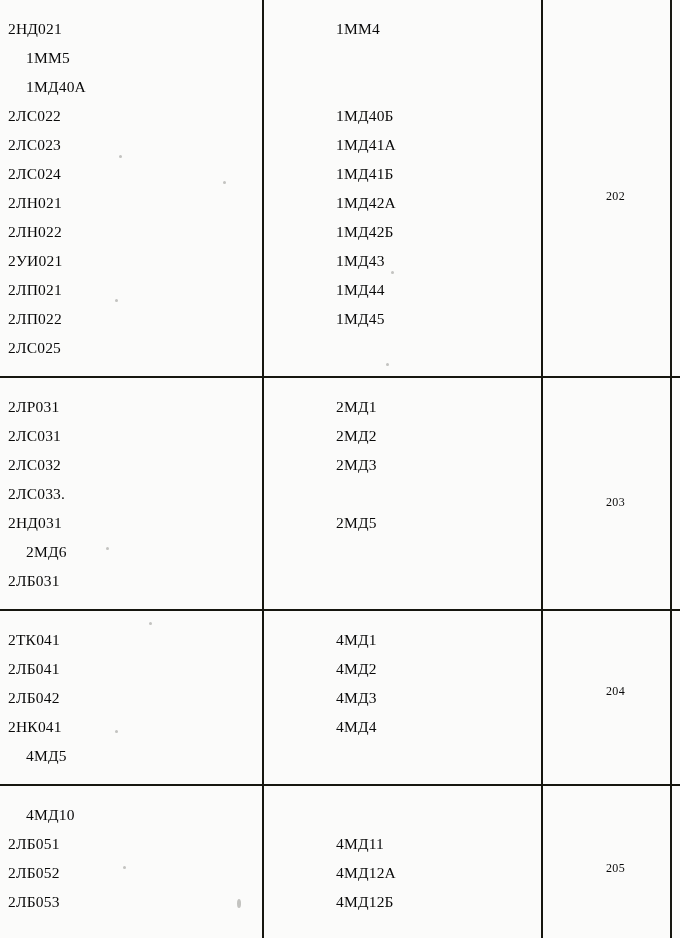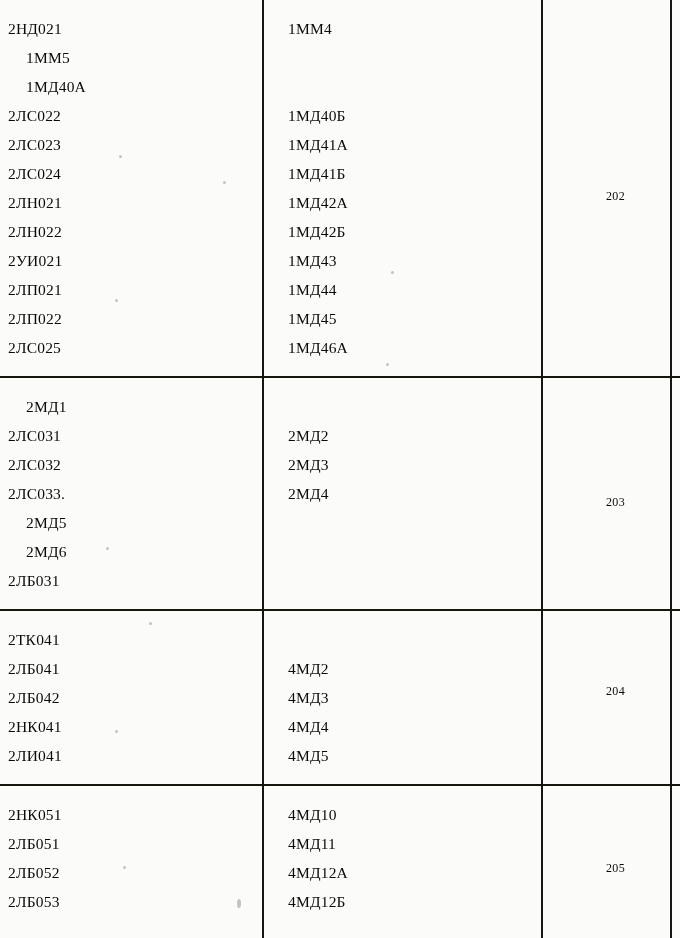--- a/index.html
+++ b/index.html
@@ -50,20 +50,21 @@
   }
   .group:last-child { border-bottom: none; }
 
   .rows {
     position: relative;
   }
   .row {
     display: flex;
     align-items: flex-start;
     height: 29px;
+    gap: 48px;
   }
   .cell {
     box-sizing: border-box;
     font-size: 15.5px;
     letter-spacing: .2px;
     line-height: 29px;
     white-space: nowrap;
   }
   .cell.col1 {
     width: 262px;
@@ -133,88 +134,87 @@
             <div class="row">
               <div class="cell col1">2ЛП021</div>
               <div class="cell col2">1МД44</div>
             </div>
             <div class="row">
               <div class="cell col1">2ЛП022</div>
               <div class="cell col2">1МД45</div>
             </div>
             <div class="row">
               <div class="cell col1">2ЛС025</div>
-              <div class="cell col2">1МД46А</div>
             </div>
             <div class="group-code" style="top: 174.5px;">202</div>
           </div>
           <div class="spacer"></div>
         </div>
         <div class="group">
           <div class="spacer"></div>
           <div class="rows">
             <div class="row">
+              <div class="cell col1">2ЛР031</div>
               <div class="cell col2">2МД1</div>
             </div>
             <div class="row">
               <div class="cell col1">2ЛС031</div>
               <div class="cell col2">2МД2</div>
             </div>
             <div class="row">
               <div class="cell col1">2ЛС032</div>
               <div class="cell col2">2МД3</div>
             </div>
             <div class="row">
               <div class="cell col1">2ЛС033.</div>
-              <div class="cell col2">2МД4</div>
-            </div>
-            <div class="row">
+            </div>
+            <div class="row">
+              <div class="cell col1">2НД031</div>
               <div class="cell col2">2МД5</div>
             </div>
             <div class="row">
               <div class="cell col2">2МД6</div>
             </div>
             <div class="row">
               <div class="cell col1">2ЛБ031</div>
             </div>
             <div class="group-code" style="top: 103px;">203</div>
           </div>
           <div class="spacer"></div>
         </div>
         <div class="group">
           <div class="spacer"></div>
           <div class="rows">
             <div class="row">
               <div class="cell col1">2ТК041</div>
+              <div class="cell col2">4МД1</div>
             </div>
             <div class="row">
               <div class="cell col1">2ЛБ041</div>
               <div class="cell col2">4МД2</div>
             </div>
             <div class="row">
               <div class="cell col1">2ЛБ042</div>
               <div class="cell col2">4МД3</div>
             </div>
             <div class="row">
               <div class="cell col1">2НК041</div>
               <div class="cell col2">4МД4</div>
             </div>
             <div class="row">
-              <div class="cell col1">2ЛИ041</div>
               <div class="cell col2">4МД5</div>
             </div>
             <div class="group-code" style="top: 58.5px;">204</div>
           </div>
           <div class="spacer"></div>
         </div>
         <div class="group">
           <div class="spacer"></div>
           <div class="rows">
             <div class="row">
-              <div class="cell col1">2НК051</div>
               <div class="cell col2">4МД10</div>
             </div>
             <div class="row">
               <div class="cell col1">2ЛБ051</div>
               <div class="cell col2">4МД11</div>
             </div>
             <div class="row">
               <div class="cell col1">2ЛБ052</div>
               <div class="cell col2">4МД12А</div>
             </div>

